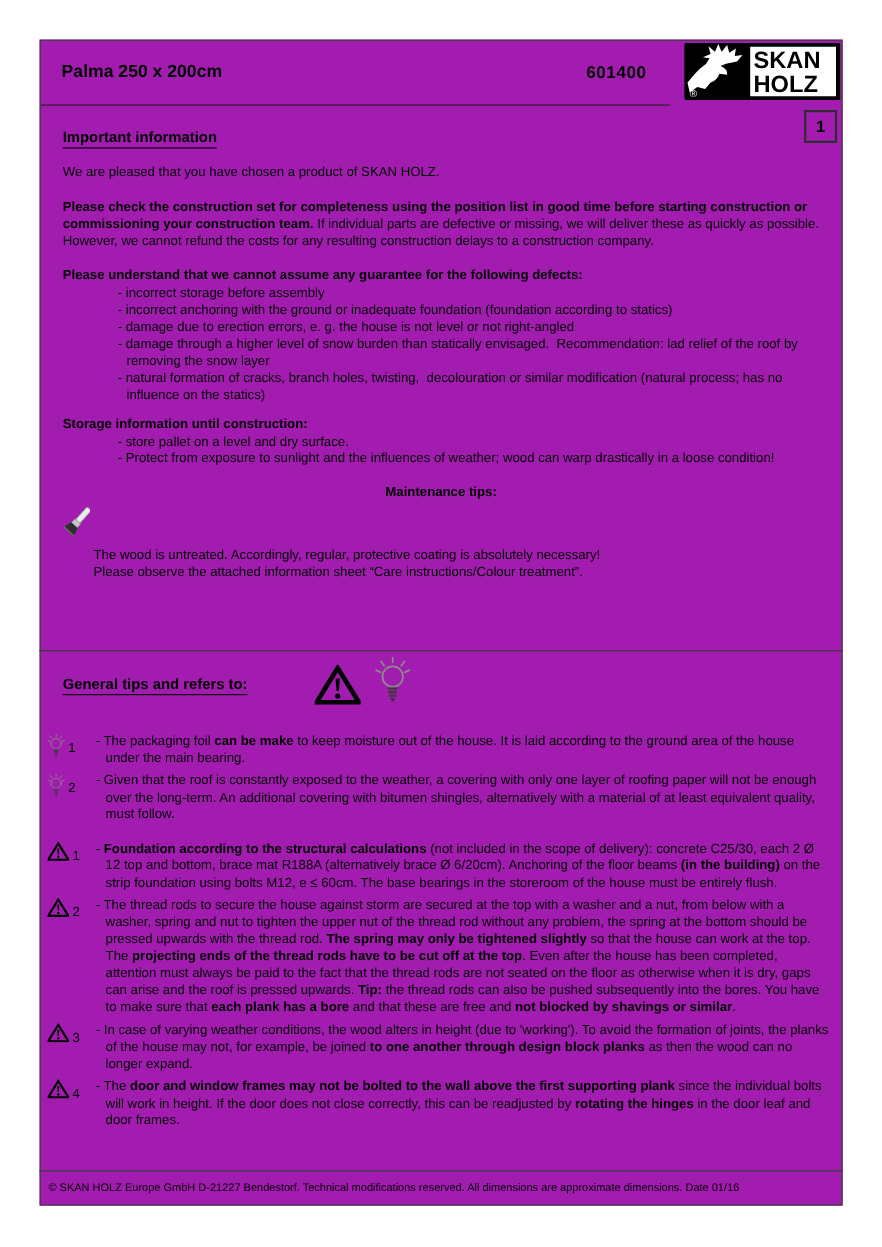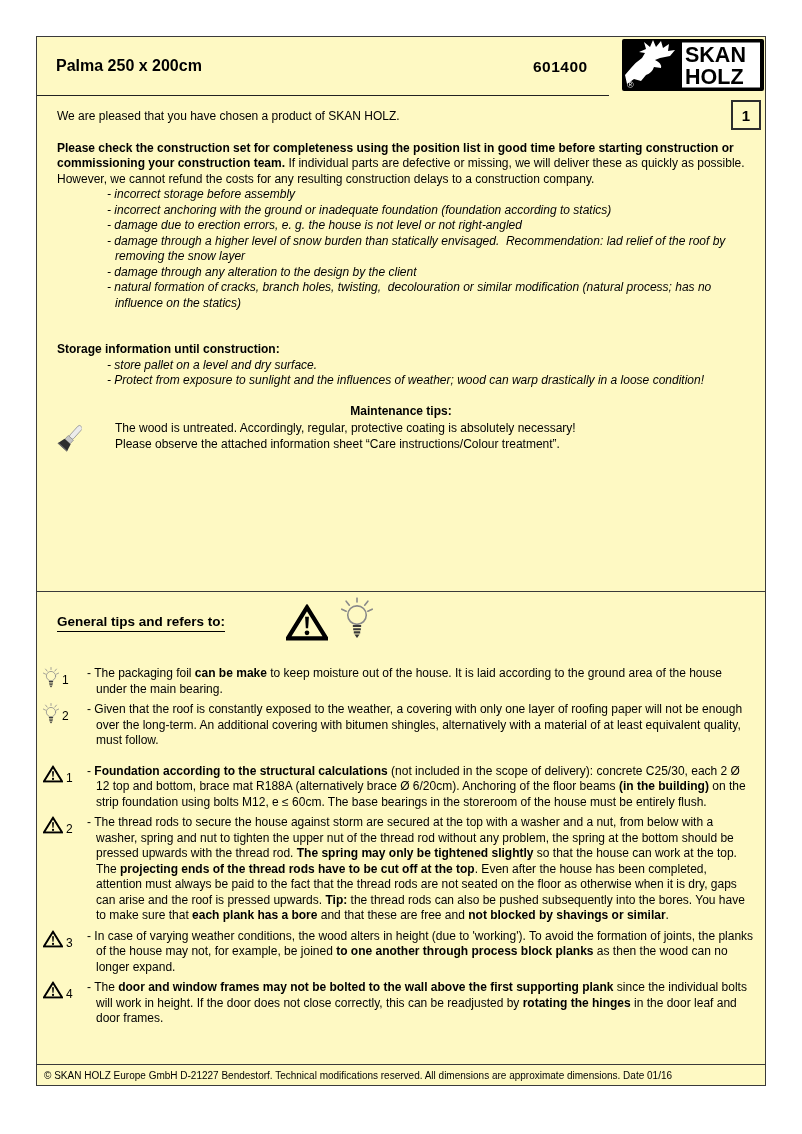--- a/index.html
+++ b/index.html
@@ -1,44 +1,44 @@
 <!DOCTYPE html>
 <html><head>
 <meta charset="utf-8">
 <style>
   html,body{margin:0;padding:0;}
   body{
     width:802px;height:1134px;position:relative;background:#fff;color:#000;
     font-family:"Liberation Sans",sans-serif;font-size:12px;
   }
   .frame{position:absolute;left:36px;top:36px;width:730px;}
-  .box{box-sizing:border-box;border:1px solid #3a3a3a;background:#fef9c3;}
+  .box{box-sizing:border-box;border:1px solid #3a3a3a;background:#a21caf;}
   #main-box{height:556px;position:relative;overflow:hidden;}
   #general-box{height:474px;margin-top:-1px;position:relative;overflow:hidden;}
-  #footer-box{height:22px;margin-top:-1px;display:flex;align-items:center;padding:0 7px;font-size:10px;}
+  #footer-box{height:32px;margin-top:-1px;display:flex;align-items:center;padding:0 7px;font-size:10px;}
 
   
   .doc-header{position:relative;height:58px;}
   .title{position:absolute;left:19px;top:20px;font-size:16px;font-weight:bold;}
   .artno{position:absolute;left:496px;top:21px;font-size:15.5px;font-weight:bold;letter-spacing:.5px;}
   .logo{position:absolute;left:585px;top:2px;width:142px;height:52px;}
   .rule{position:absolute;left:0;top:58px;width:572px;height:1px;background:#222;}
   .pagenum{position:absolute;right:4px;top:63px;width:26px;height:26px;border:2px solid #2d2d2d;
     display:flex;align-items:center;justify-content:center;font-weight:bold;font-size:15px;}
 
   .inner{padding:0 20px;}
   .sec-head{display:inline-block;font-size:13.5px;font-weight:bold;border-bottom:1.6px solid #000;padding-bottom:2px;margin:0;}
   .mt-head1{margin-top:22px;}
   .para{line-height:15.5px;white-space:pre-wrap;}
   .sub-head{font-weight:bold;line-height:15.5px;}
-  .bullets{margin-left:50px;font-style:italic;}
+  .bullets{margin-left:50px;}
   .bullet{padding-left:8px;text-indent:-8px;line-height:15.5px;white-space:pre-wrap;}
   b{font-weight:bold;}
 
-  .maint{display:flex;margin-top:2px;}
+  .maint{display:flex;margin-top:2px;flex-direction:column;}
   .brush-wrap{width:34px;margin-left:-4px;margin-top:3px;flex:0 0 auto;}
   .maint-lines{margin-left:28px;}
 
   
   .gen-head-row{position:relative;height:56px;}
   .gen-head-row .sec-head{position:absolute;left:20px;top:22px;}
   .gt-tri{position:absolute;left:249px;top:12px;}
   .gt-bulb{position:absolute;left:304px;top:5px;}
   .tips{padding:0 10px 0 6px;margin-top:18px;}
   .tip{display:flex;margin-bottom:5px;}
@@ -100,35 +100,38 @@
         <rect x="59" y="2.5" width="80" height="47" fill="#fff" stroke="#000" stroke-width="2"></rect>
         <text x="63" y="22.5" font-size="21.5" font-weight="bold" fill="#000">SKAN</text>
         <text x="63" y="45" font-size="21.5" font-weight="bold" fill="#000">HOLZ</text>
       </svg>
       <div class="rule"></div>
     </div>
 
     <div class="pagenum">1</div>
 
     <div class="inner">
+      <div class="mt-head1">
+        <h2 class="sec-head">Important information</h2>
+      </div>
 
       <div class="para" style="margin-top:14px;">We are pleased that you have chosen a product of SKAN HOLZ.</div>
 
       <div class="para" style="margin-top:16px;"><b>Please check the construction set for completeness using the position list in good time before starting construction or commissioning your construction team.</b><span> If individual parts are defective or missing, we will deliver these as quickly as possible. However, we cannot refund the costs for any resulting construction delays to a construction company.</span></div>
 
+      <div class="sub-head" style="margin-top:16px;">Please understand that we cannot assume any guarantee for the following defects:</div>
       <div class="bullets">
         <div class="bullet">- incorrect storage before assembly</div>
         <div class="bullet">- incorrect anchoring with the ground or inadequate foundation (foundation according to statics)</div>
         <div class="bullet">- damage due to erection errors, e. g. the house is not level or not right-angled</div>
         <div class="bullet">- damage through a higher level of snow burden than statically envisaged.  Recommendation: lad relief of the roof by removing the snow layer</div>
-        <div class="bullet">- damage through any alteration to the design by the client</div>
         <div class="bullet">- natural formation of cracks, branch holes, twisting,  decolouration or similar modification (natural process; has no influence on the statics)</div>
       </div>
 
-      <div class="sub-head" style="margin-top:31px;">Storage information until construction:</div>
+      <div class="sub-head" style="margin-top:11px;">Storage information until construction:</div>
       <div class="bullets">
         <div class="bullet">- store pallet on a level and dry surface.</div>
         <div class="bullet">- Protect from exposure to sunlight and the influences of weather; wood can warp drastically in a loose condition!</div>
       </div>
 
       <div class="sub-head" style="margin-top:15px;text-align:center;">Maintenance tips:</div>
       <div class="maint">
         <span class="brush-wrap">
           <svg width="30" height="34" viewBox="0 0 26 32">
               <use href="#sym-brush"></use>
@@ -195,21 +198,21 @@
         <div class="tip-text"><span>- </span><span>The thread rods to secure the house against storm are secured at the top with a washer and a nut, from below with a washer, spring and nut to tighten the upper nut of the thread rod without any problem, the spring at the bottom should be pressed upwards with the thread rod. </span><b>The spring may only be tightened slightly</b><span> so that the house can work at the top. The </span><b>projecting ends of the thread rods have to be cut off at the top</b><span>. Even after the house has been completed, attention must always be paid to the fact that the thread rods are not seated on the floor as otherwise when it is dry, gaps can arise and the roof is pressed upwards. </span><b>Tip:</b><span> the thread rods can also be pushed subsequently into the bores. You have to make sure that </span><b>each plank has a bore</b><span> and that these are free and </span><b>not blocked by shavings or similar</b><span>.</span></div>
       </div>
 
       <div class="tip">
         <span class="icon-cell">
           <svg width="20" height="18" viewBox="0 0 24 21">
               <use href="#sym-warning"></use>
             </svg>
           <span class="num">3</span>
         </span>
-        <div class="tip-text"><span>- </span><span>In case of varying weather conditions, the wood alters in height (due to 'working'). To avoid the formation of joints, the planks of the house may not, for example, be joined </span><b>to one another through process block planks</b><span> as then the wood can no longer expand.</span></div>
+        <div class="tip-text"><span>- </span><span>In case of varying weather conditions, the wood alters in height (due to 'working'). To avoid the formation of joints, the planks of the house may not, for example, be joined </span><b>to one another through design block planks</b><span> as then the wood can no longer expand.</span></div>
       </div>
 
       <div class="tip">
         <span class="icon-cell">
           <svg width="20" height="18" viewBox="0 0 24 21">
               <use href="#sym-warning"></use>
             </svg>
           <span class="num">4</span>
         </span>
         <div class="tip-text"><span>- </span><span>The </span><b>door and window frames may not be bolted to the wall above the first supporting plank</b><span> since the individual bolts will work in height. If the door does not close correctly, this can be readjusted by </span><b>rotating the hinges</b><span> in the door leaf and door frames.</span></div>

